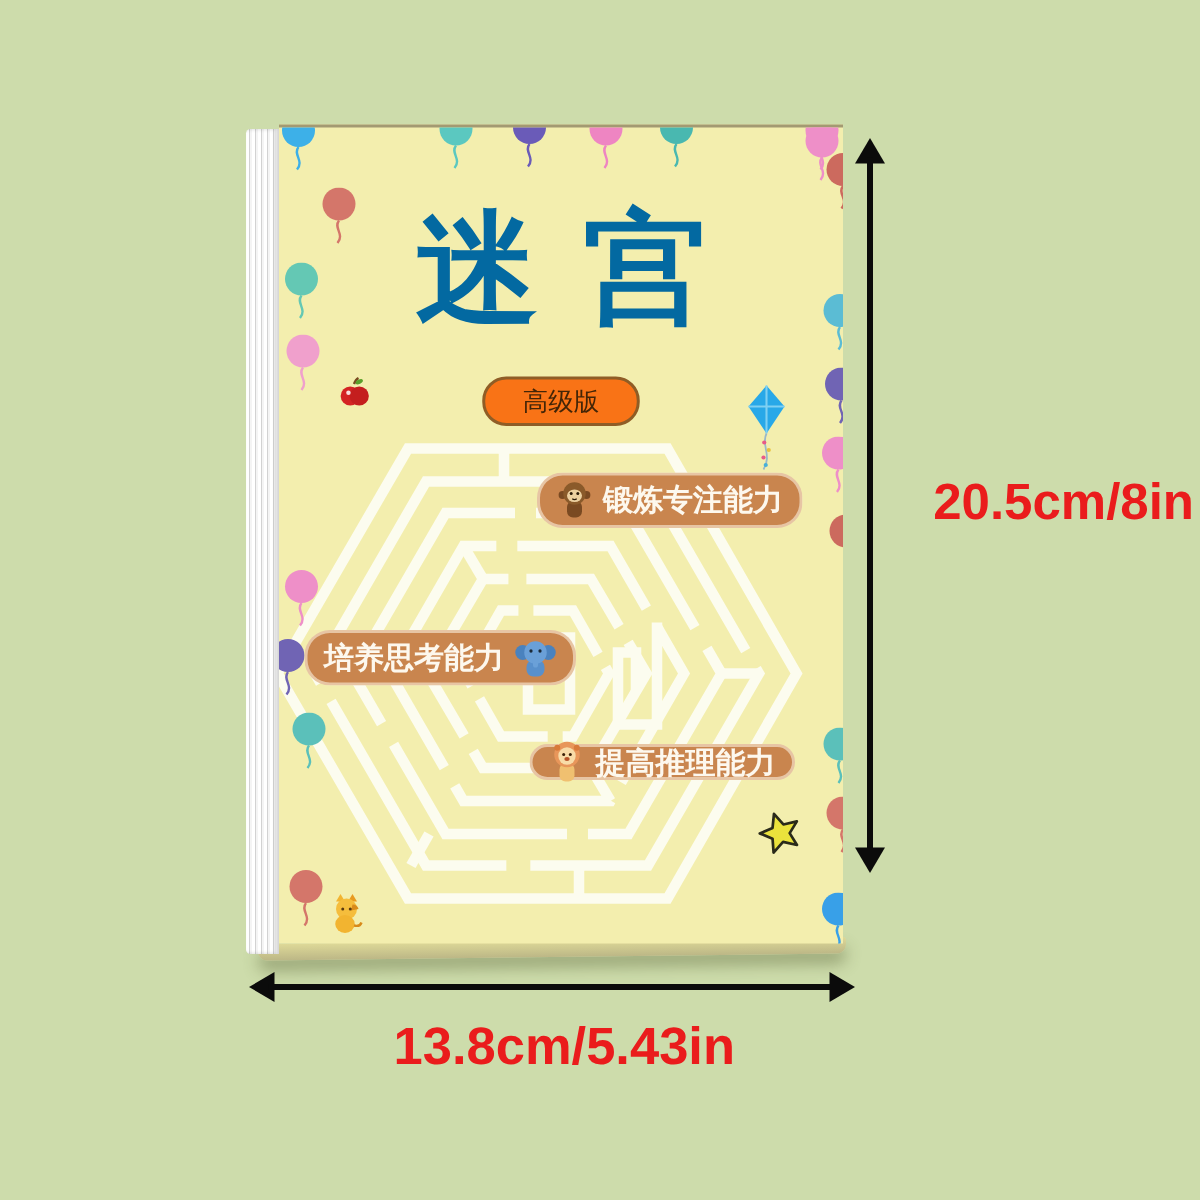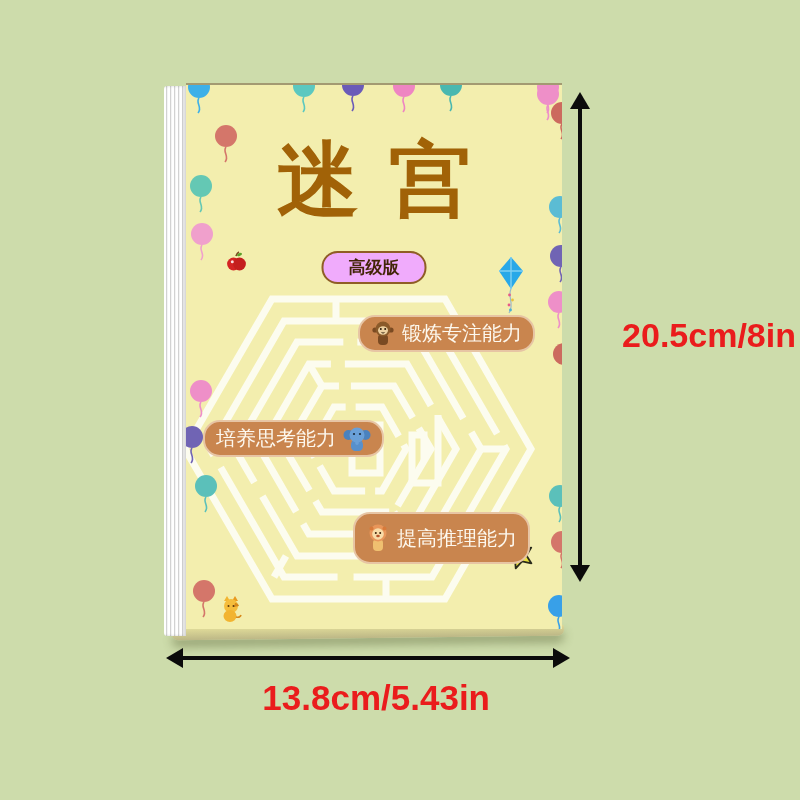--- a/index.html
+++ b/index.html
@@ -24,40 +24,40 @@
     box-shadow:0 7px 10px rgba(90,100,55,.45);
   }
   .book-cover{
     position:absolute;left:22px;top:0;right:0;bottom:0;
     background:#f3eeae;border-top:2px solid #a39a72;
     overflow:hidden;box-sizing:border-box;
   }
   
   .cover-title{
     position:absolute;top:52px;left:0;right:0;text-align:center;
-    font-size:82px;font-weight:700;color:#a16207;
+    font-size:82px;font-weight:700;color:#0369a1;
     letter-spacing:30px;text-indent:30px;line-height:1.05;
     font-family:"DejaVu Sans",sans-serif;
   }
   .edition-badge{
     position:absolute;top:166px;left:50%;transform:translateX(-50%);
-    padding:3px 25px;background:#f0abfc;border:2px solid #8f5d26;
-    border-radius:16px;color:#432507;font-weight:700;font-size:17px;
+    padding:3px 25px;background:#f97316;border:2px solid #8f5d26;
+    border-radius:16px;color:#432507;font-weight:400;font-size:17px;
     white-space:nowrap;
   }
   .maze-svg{position:absolute;left:0;top:0;}
   .feature-pill{
     position:absolute;display:flex;align-items:center;gap:7px;
     background:#c9854e;border:2px solid rgba(255,250,235,.55);
     border-radius:17px;padding:0 11px;height:37px;box-sizing:border-box;
-    color:#fdf8ee;font-weight:400;font-size:20px;white-space:nowrap;
+    color:#fdf8ee;font-weight:700;font-size:20px;white-space:nowrap;
   }
   .pill-1{left:172px;top:230px;}
   .pill-2{left:17px;top:335px;}
-  .pill-3{left:167px;top:427px;height:52px;}
+  .pill-3{left:167px;top:411px;height:24px;}
   .pill-icon{display:inline-block;line-height:0;}
   
   .balloon{position:absolute;line-height:0;}
   .misc-icon{position:absolute;line-height:0;}
   .apple-pos{left:40px;top:166px;}
   .kite-pos{left:310px;top:170px;}
   .star-pos{left:318px;top:454px;}
   .cat-pos{left:32px;top:510px;}
   
   .v-arrow{position:absolute;left:566px;top:92px;width:28px;height:490px;}

